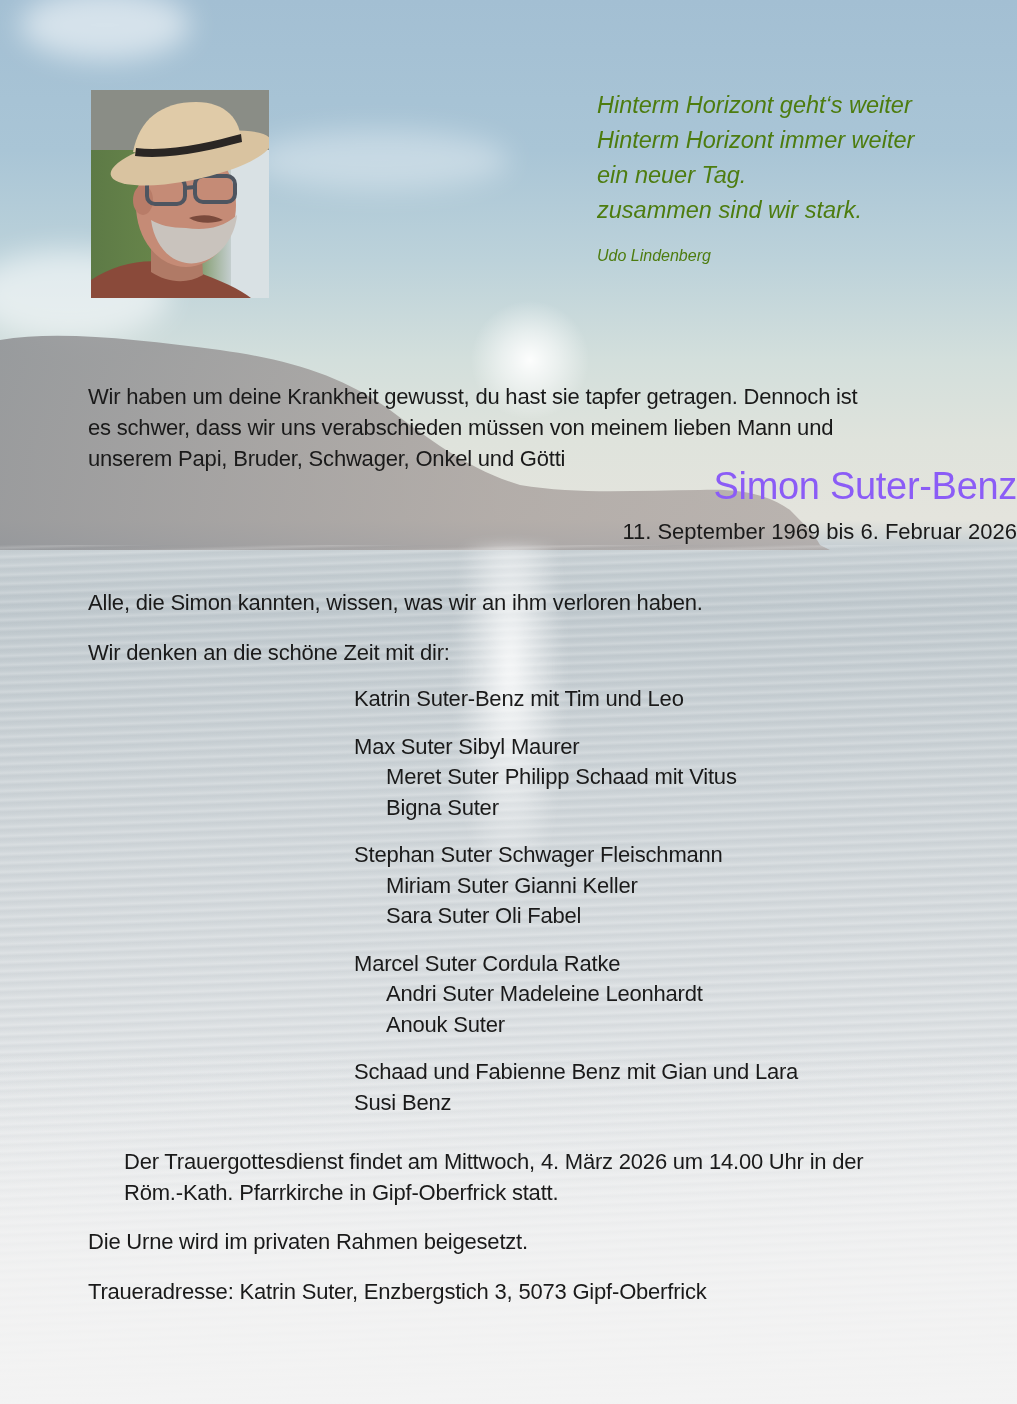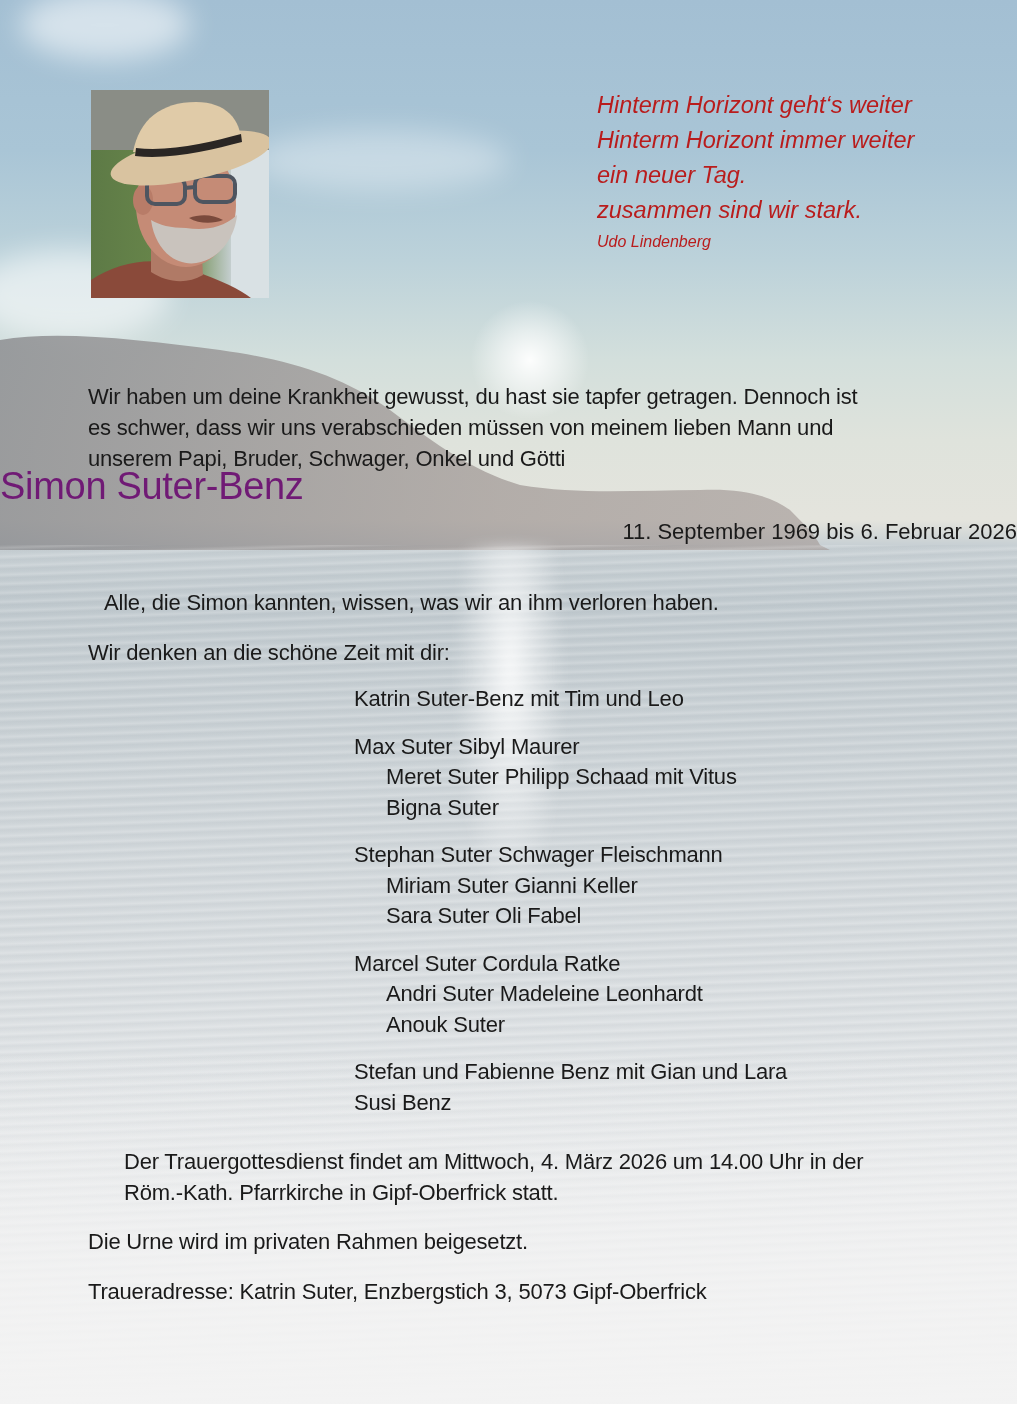--- a/index.html
+++ b/index.html
@@ -24,25 +24,25 @@
     .waves { position: absolute; left: 0; top: 545px; width: 1017px; height: 860px;
       background: repeating-linear-gradient(178deg, rgba(255,255,255,0.0) 0px, rgba(255,255,255,0.18) 3px, rgba(120,130,140,0.05) 6px, rgba(255,255,255,0) 9px); }
     .fade { position: absolute; left: 0; top: 1050px; width: 1017px; height: 354px;
       background: linear-gradient(180deg, rgba(242,242,242,0) 0%, rgba(242,242,242,0.7) 60%, rgba(243,243,243,0.95) 100%); }
 
     .content { position: absolute; inset: 0; }
     .portrait { position: absolute; left: 91px; top: 90px; width: 178px; height: 208px; overflow: hidden;
       background: linear-gradient(90deg, #5d7a46 0%, #6c8a4c 55%, #c9d2d6 80%, #e8eef0 100%); }
     .portrait svg { display: block; }
 
-    .quote { position: absolute; left: 597px; top: 88px; font-style: italic; font-size: 23.5px; line-height: 35px; color: #b91c1c; }
-    .quote .author { font-size: 16px; line-height: 24px; margin-top: 2px; }
+    .quote { position: absolute; left: 597px; top: 88px; font-style: italic; font-size: 23.5px; line-height: 35px; color: #4d7c0f; }
+    .quote .author { font-size: 16px; line-height: 24px; margin-top: 16px; }
 
     .intro { position: absolute; left: 88px; top: 337px; width: 850px; font-size: 22px; line-height: 31px; letter-spacing: -0.2px; margin-top: 44px; }
-    .name { position: absolute; left: 0; width: 1017px; top: 462px; text-align: left; font-size: 38px; line-height: 48px; color: #701a75; letter-spacing: -0.3px; }
+    .name { position: absolute; left: 0; width: 1017px; top: 462px; text-align: right; font-size: 38px; line-height: 48px; color: #8b5cf6; letter-spacing: -0.3px; }
     .dates { position: absolute; left: 0; width: 1017px; top: 517px; text-align: right; font-size: 22px; line-height: 30px; }
 
     .p { position: absolute; left: 88px; font-size: 22px; line-height: 31px; letter-spacing: -0.2px; }
     .family { position: absolute; left: 354px; top: 684px; font-size: 22px; line-height: 30.5px; letter-spacing: -0.2px; }
     .family .group { margin-bottom: 17px; }
     .family .indent { padding-left: 32px; }
   </style>
 </head>
 <body>
 
@@ -104,21 +104,21 @@
 
   <div class="intro">
     <div>Wir haben um deine Krankheit gewusst, du hast sie tapfer getragen. Dennoch ist</div>
     <div>es schwer, dass wir uns verabschieden müssen von meinem lieben Mann und</div>
     <div>unserem Papi, Bruder, Schwager, Onkel und Götti</div>
   </div>
 
   <div class="name">Simon Suter-Benz</div>
   <div class="dates">11. September 1969 bis 6. Februar 2026</div>
 
-  <div class="p" style="top:587px;margin-left:16px;">Alle, die Simon kannten, wissen, was wir an ihm verloren haben.</div>
+  <div class="p" style="top:587px;">Alle, die Simon kannten, wissen, was wir an ihm verloren haben.</div>
   <div class="p" style="top:637px;">Wir denken an die schöne Zeit mit dir:</div>
 
   <div class="family">
     <div class="group">
       <div>Katrin Suter-Benz mit Tim und Leo</div>
     </div>
     <div class="group">
       <div>Max Suter Sibyl Maurer</div>
       <div class="indent">Meret Suter Philipp Schaad mit Vitus</div>
       <div class="indent">Bigna Suter</div>
@@ -127,21 +127,21 @@
       <div>Stephan Suter Schwager Fleischmann</div>
       <div class="indent">Miriam Suter Gianni Keller</div>
       <div class="indent">Sara Suter Oli Fabel</div>
     </div>
     <div class="group">
       <div>Marcel Suter Cordula Ratke</div>
       <div class="indent">Andri Suter Madeleine Leonhardt</div>
       <div class="indent">Anouk Suter</div>
     </div>
     <div class="group">
-      <div>Stefan und Fabienne Benz mit Gian und Lara</div>
+      <div>Schaad und Fabienne Benz mit Gian und Lara</div>
       <div>Susi Benz</div>
     </div>
   </div>
 
   <div class="p" style="top:1146px;margin-left:36px;">
     <div>Der Trauergottesdienst findet am Mittwoch, 4. März 2026 um 14.00 Uhr in der</div>
     <div>Röm.-Kath. Pfarrkirche in Gipf-Oberfrick statt.</div>
   </div>
   <div class="p" style="top:1226px;">Die Urne wird im privaten Rahmen beigesetzt.</div>
   <div class="p" style="top:1276px;">Traueradresse: Katrin Suter, Enzbergstich 3, 5073 Gipf-Oberfrick</div>

